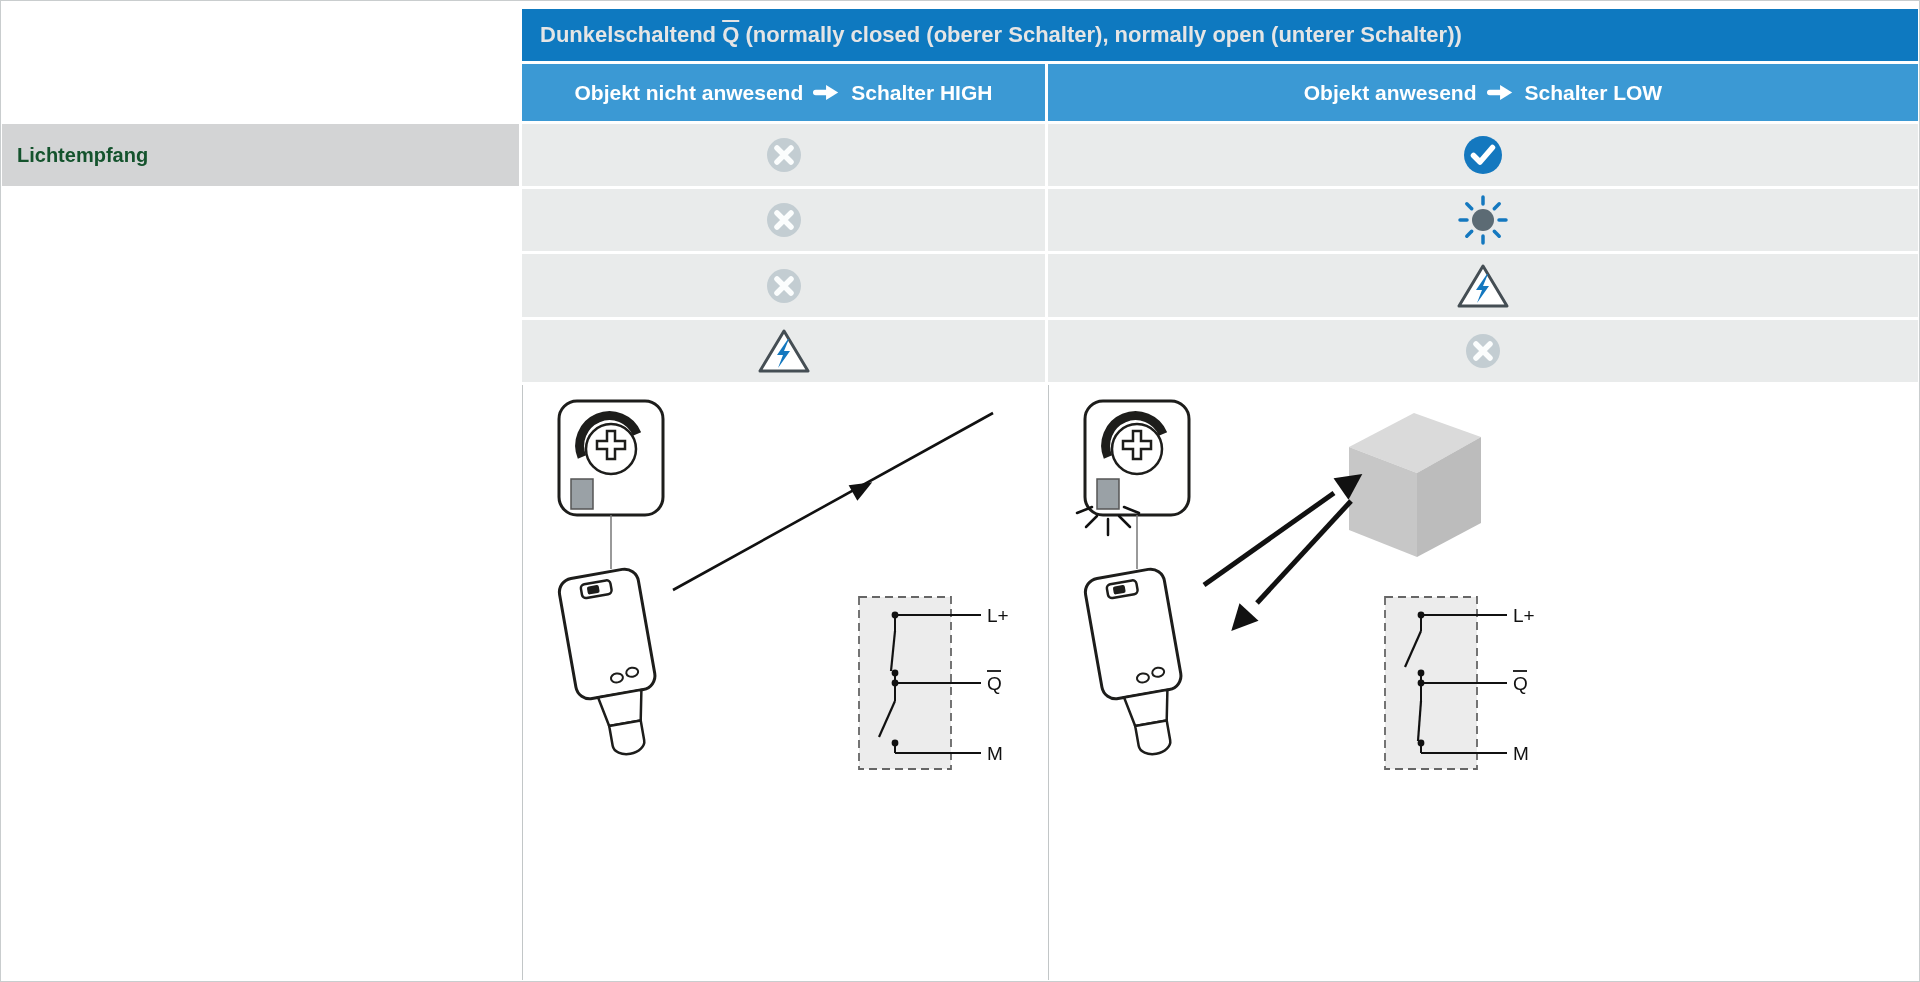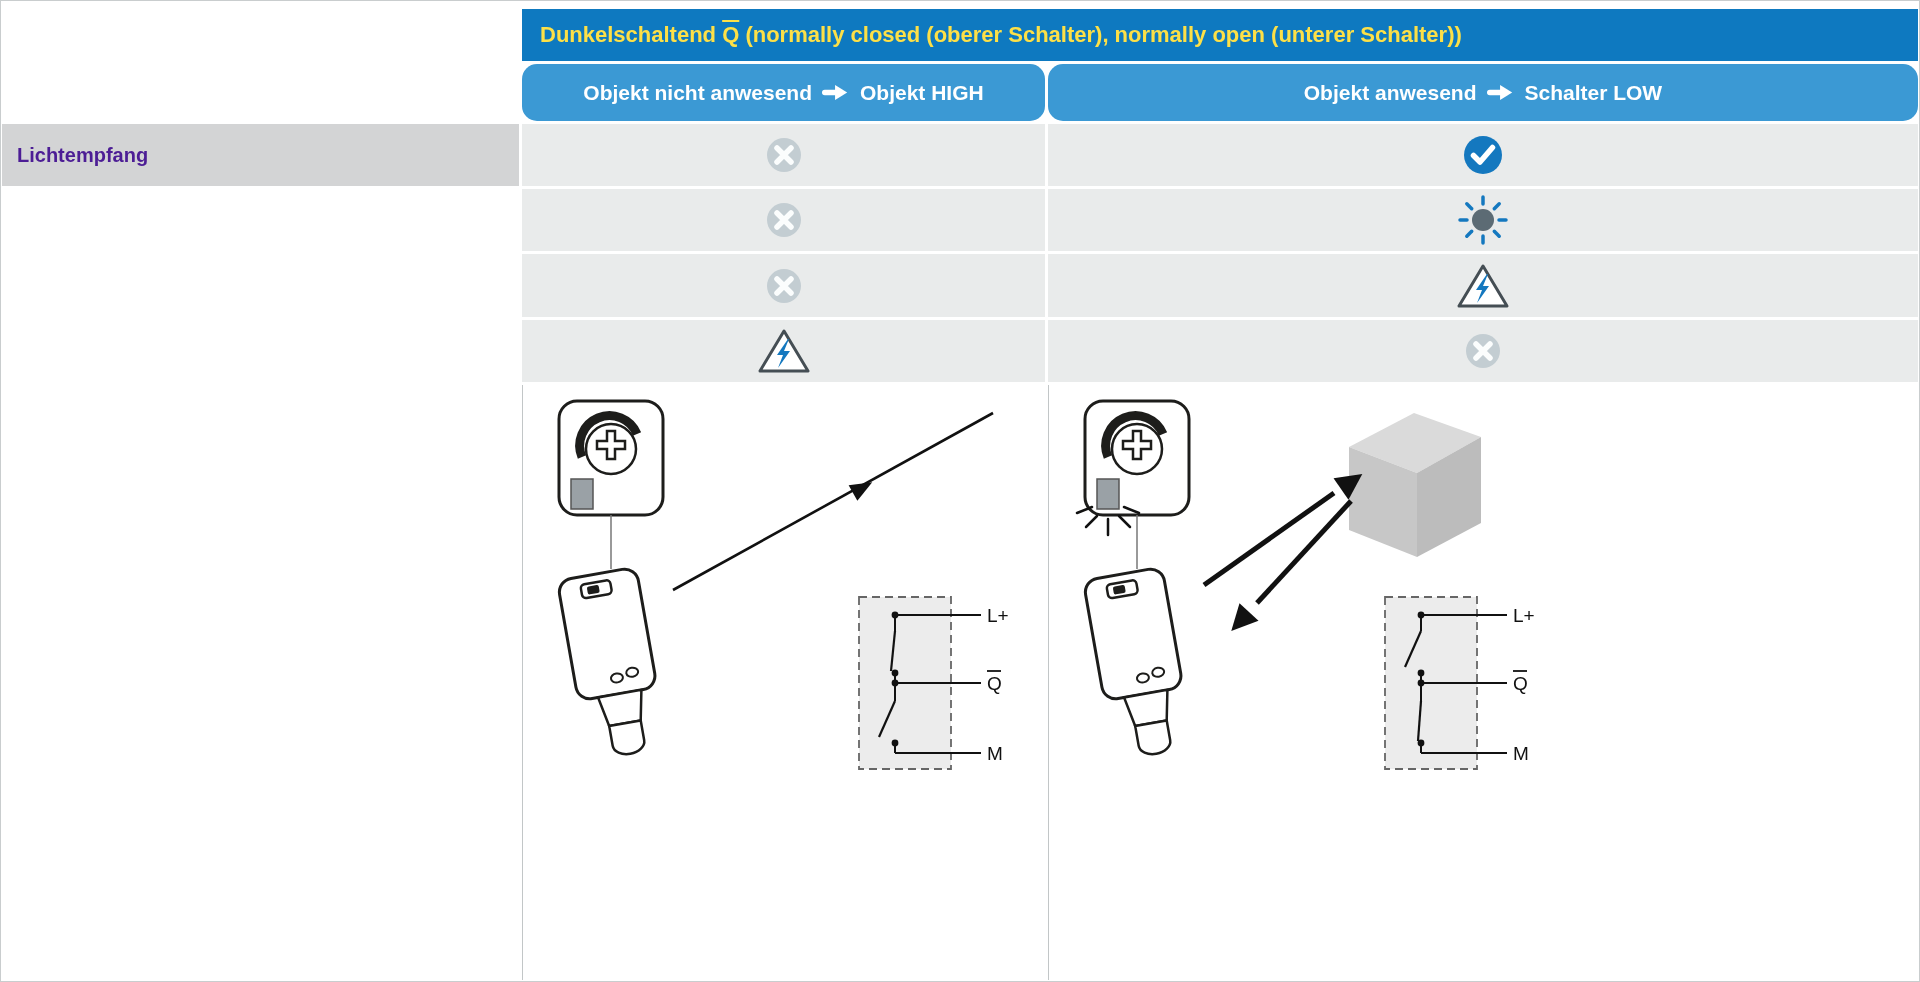--- a/index.html
+++ b/index.html
@@ -9,33 +9,33 @@
     display:grid; width:100%; height:100%;
     grid-template-columns:517px 523px 1fr;
     grid-template-rows:52px 57px 62px 62px 63px 62px 1fr;
     gap:3px;
     padding:8px 1px 1px 1px;
     background:#fff;
   }
   .corner { grid-column:1; grid-row:1/3; background:#fff; }
   .hdr-main {
     grid-column:2/4; grid-row:1;
-    background:#0e79c0; color:#fde047;
+    background:#0e79c0; color:#e5e5e5;
     display:flex; align-items:center; padding-left:18px;
     font-size:22px; font-weight:bold; white-space:nowrap;
   }
   .ovl { text-decoration:overline; }
   .hdr-sub {
     grid-row:2; background:#3b99d4; color:#fff;
     display:flex; align-items:center; justify-content:center;
-    font-size:21px; font-weight:bold; gap:10px; white-space:nowrap;border-radius:15px;
+    font-size:21px; font-weight:bold; gap:10px; white-space:nowrap;
   }
   .c2 { grid-column:2; } .c3 { grid-column:3; }
   .rlabel {
-    grid-column:1; background:#d3d4d5; color:#4c1d95;
+    grid-column:1; background:#d3d4d5; color:#14532d;
     display:flex; align-items:center; padding-left:15px;
     font-size:20px; font-weight:bold;
   }
   .icell { background:#e9ebeb; display:flex; align-items:center; justify-content:center; }
   .illus { background:#fff; border-left:1px solid #c2c6c7; position:relative; }
   .illus-empty { background:#fff; }
   .arr { width:28px; height:19px; display:block; }
   svg { display:block; }
 </style>
 </head>
@@ -105,21 +105,21 @@
     <div class="hdr-main">
       <span><span>Dunkelschaltend </span><span class="ovl">Q</span><span> (normally closed (oberer Schalter), normally open (unterer Schalter))</span></span>
     </div>
 
     <div class="hdr-sub c2">
       <span>Objekt nicht anwesend</span>
       <svg class="arr" viewBox="0 0 30 20">
         <path d="M3 10 H17" stroke="#fff" stroke-width="6" stroke-linecap="round"></path>
         <path d="M14 2 L27 10 L14 18 Z" fill="#fff"></path>
       </svg>
-      <span>Objekt HIGH</span>
+      <span>Schalter HIGH</span>
     </div>
 
     <div class="hdr-sub c3">
       <span>Objekt anwesend</span>
       <svg class="arr" viewBox="0 0 30 20">
         <path d="M3 10 H17" stroke="#fff" stroke-width="6" stroke-linecap="round"></path>
         <path d="M14 2 L27 10 L14 18 Z" fill="#fff"></path>
       </svg>
       <span>Schalter LOW</span>
     </div>

